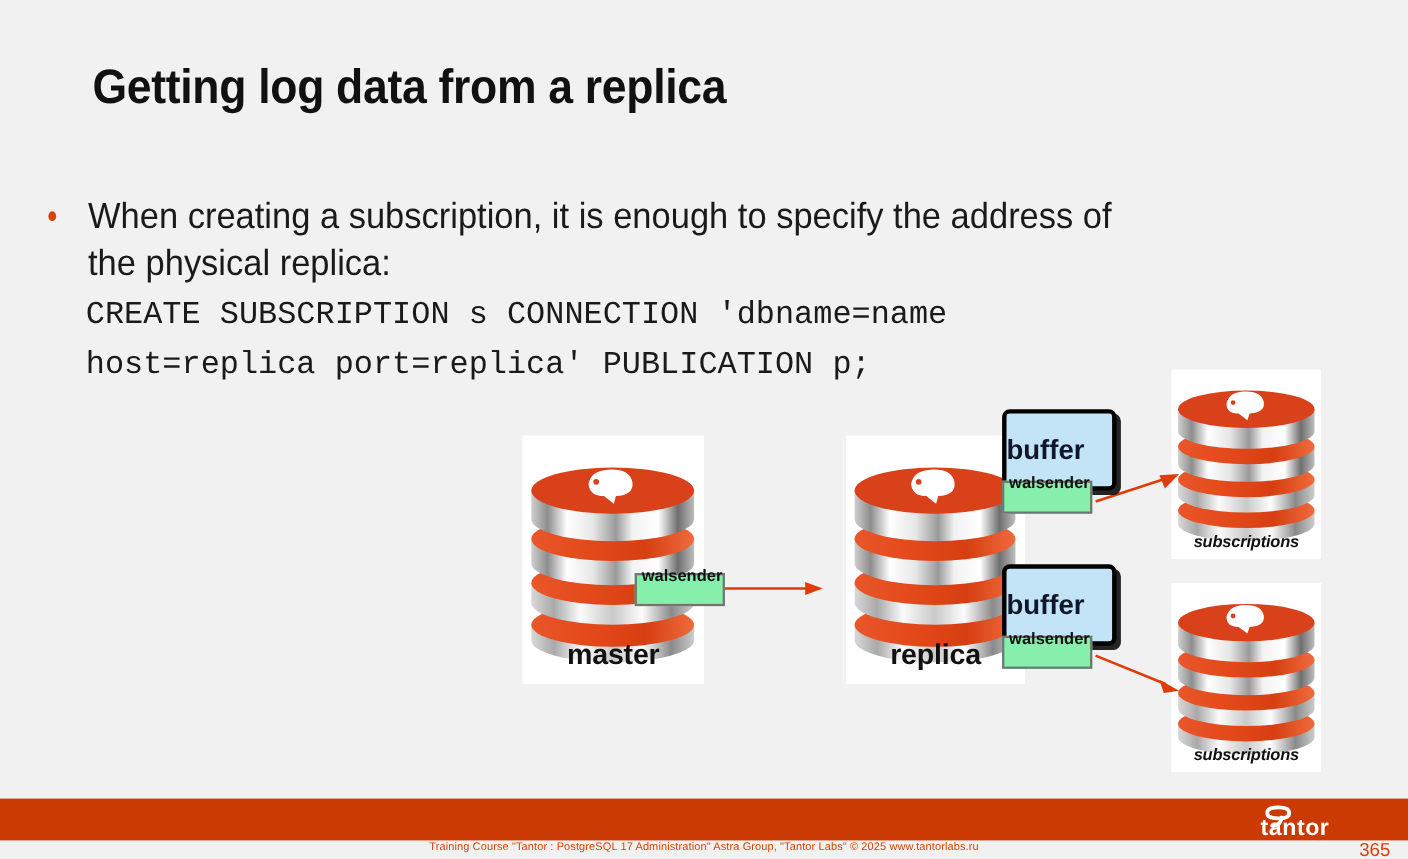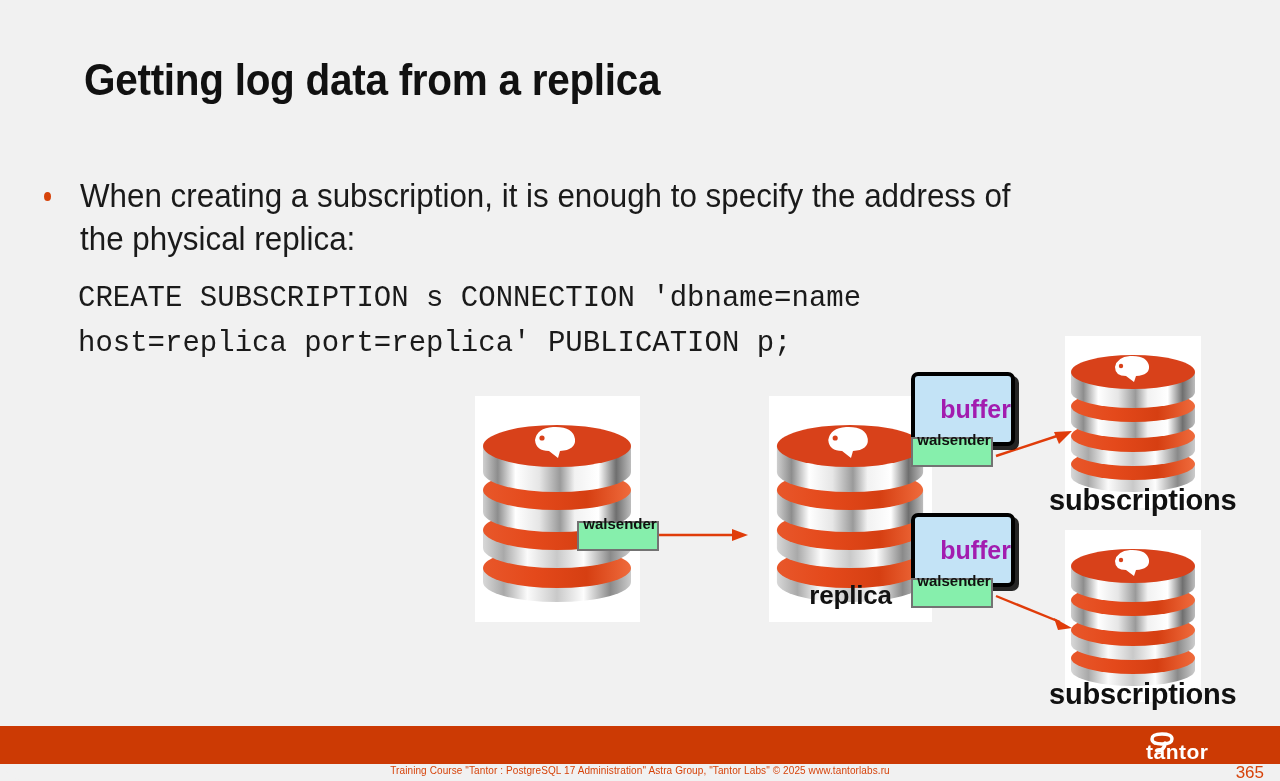--- a/index.html
+++ b/index.html
@@ -69,21 +69,20 @@
   .code-block {
     position: absolute;
     left: 78px;
     top: 264px;
     width: 1040px;
     font-family: "Liberation Mono", "DejaVu Sans Mono", monospace;
     font-size: 29px;
     line-height: 45px;
     color: #1a1a1a;
     white-space: pre-wrap;
-    margin-top: 12px;
   }
 
   
   .db {
     position: absolute;
     background: #ffffff;
   }
   .db-art {
     position: absolute;
     left: 0;
@@ -95,36 +94,37 @@
     position: absolute;
     left: 0;
     width: 100%;
     text-align: center;
     font-size: 26px;
     font-weight: bold;
     color: #111111;
     letter-spacing: -0.2px;
   }
   .db-label.small {
-    font-size: 29px;
+    font-size: 15px;
+    font-style: italic;
   }
 
   
   .buffer-box {
     position: absolute;
     background: #c3e3f6;
     border: 4px solid #000000;
     border-radius: 7px;
     box-shadow: 4px 4px 0 rgba(0, 0, 0, 0.85);
     display: flex;
     align-items: center;
-    justify-content: flex-end;
+    justify-content: flex-start;
     font-size: 25px;
     font-weight: bold;
-    color: #a21caf;
+    color: #0f172a;
   }
 
   
   .walsender-box {
     position: absolute;
     background: #86efac;
     border: 2px solid #737373;
     overflow: visible;
   }
   .walsender-box .ws-text {
@@ -232,20 +232,21 @@
         <path d="M8 152 a74 20 0 0 0 148 0 v-18 h-148 z" fill="url(#chrome2)"></path>
         <ellipse cx="82" cy="134" rx="74" ry="20" fill="url(#ringg)"></ellipse>
         <path d="M8 116 a74 20 0 0 0 148 0 v-22 h-148 z" fill="url(#chrome1)"></path>
         <ellipse cx="82" cy="94" rx="74" ry="20" fill="url(#ringg)"></ellipse>
         <path d="M8 76 a74 20 0 0 0 148 0 v-26 h-148 z" fill="url(#chrome1)"></path>
         <ellipse cx="82" cy="50" rx="74" ry="21" fill="#d8411a"></ellipse>
         <path d="M60 44 q2-12 18-13 q20-1 22 12 q1 11-15 12 l-2 7 l-9-7 q-13 0-14-11 z" fill="#ffffff"></path>
         <circle cx="67" cy="42" r="2.6" fill="#d8411a"></circle>
       </g>
     </svg>
+    <div class="db-label" style="top:184px;">master</div>
   </div>
 
   <div class="db" style="left:769px; top:396px; width:163px; height:226px;">
     <svg class="db-art" viewBox="0 0 165 226" preserveAspectRatio="none">
       <rect x="0" y="0" width="165" height="226" fill="#ffffff"></rect>
       <g>
         <path d="M8 186 a74 20 0 0 0 148 0 v-14 h-148 z" fill="url(#chrome2)"></path>
         <ellipse cx="82" cy="172" rx="74" ry="20" fill="url(#ringg)"></ellipse>
         <path d="M8 152 a74 20 0 0 0 148 0 v-18 h-148 z" fill="url(#chrome2)"></path>
         <ellipse cx="82" cy="134" rx="74" ry="20" fill="url(#ringg)"></ellipse>

